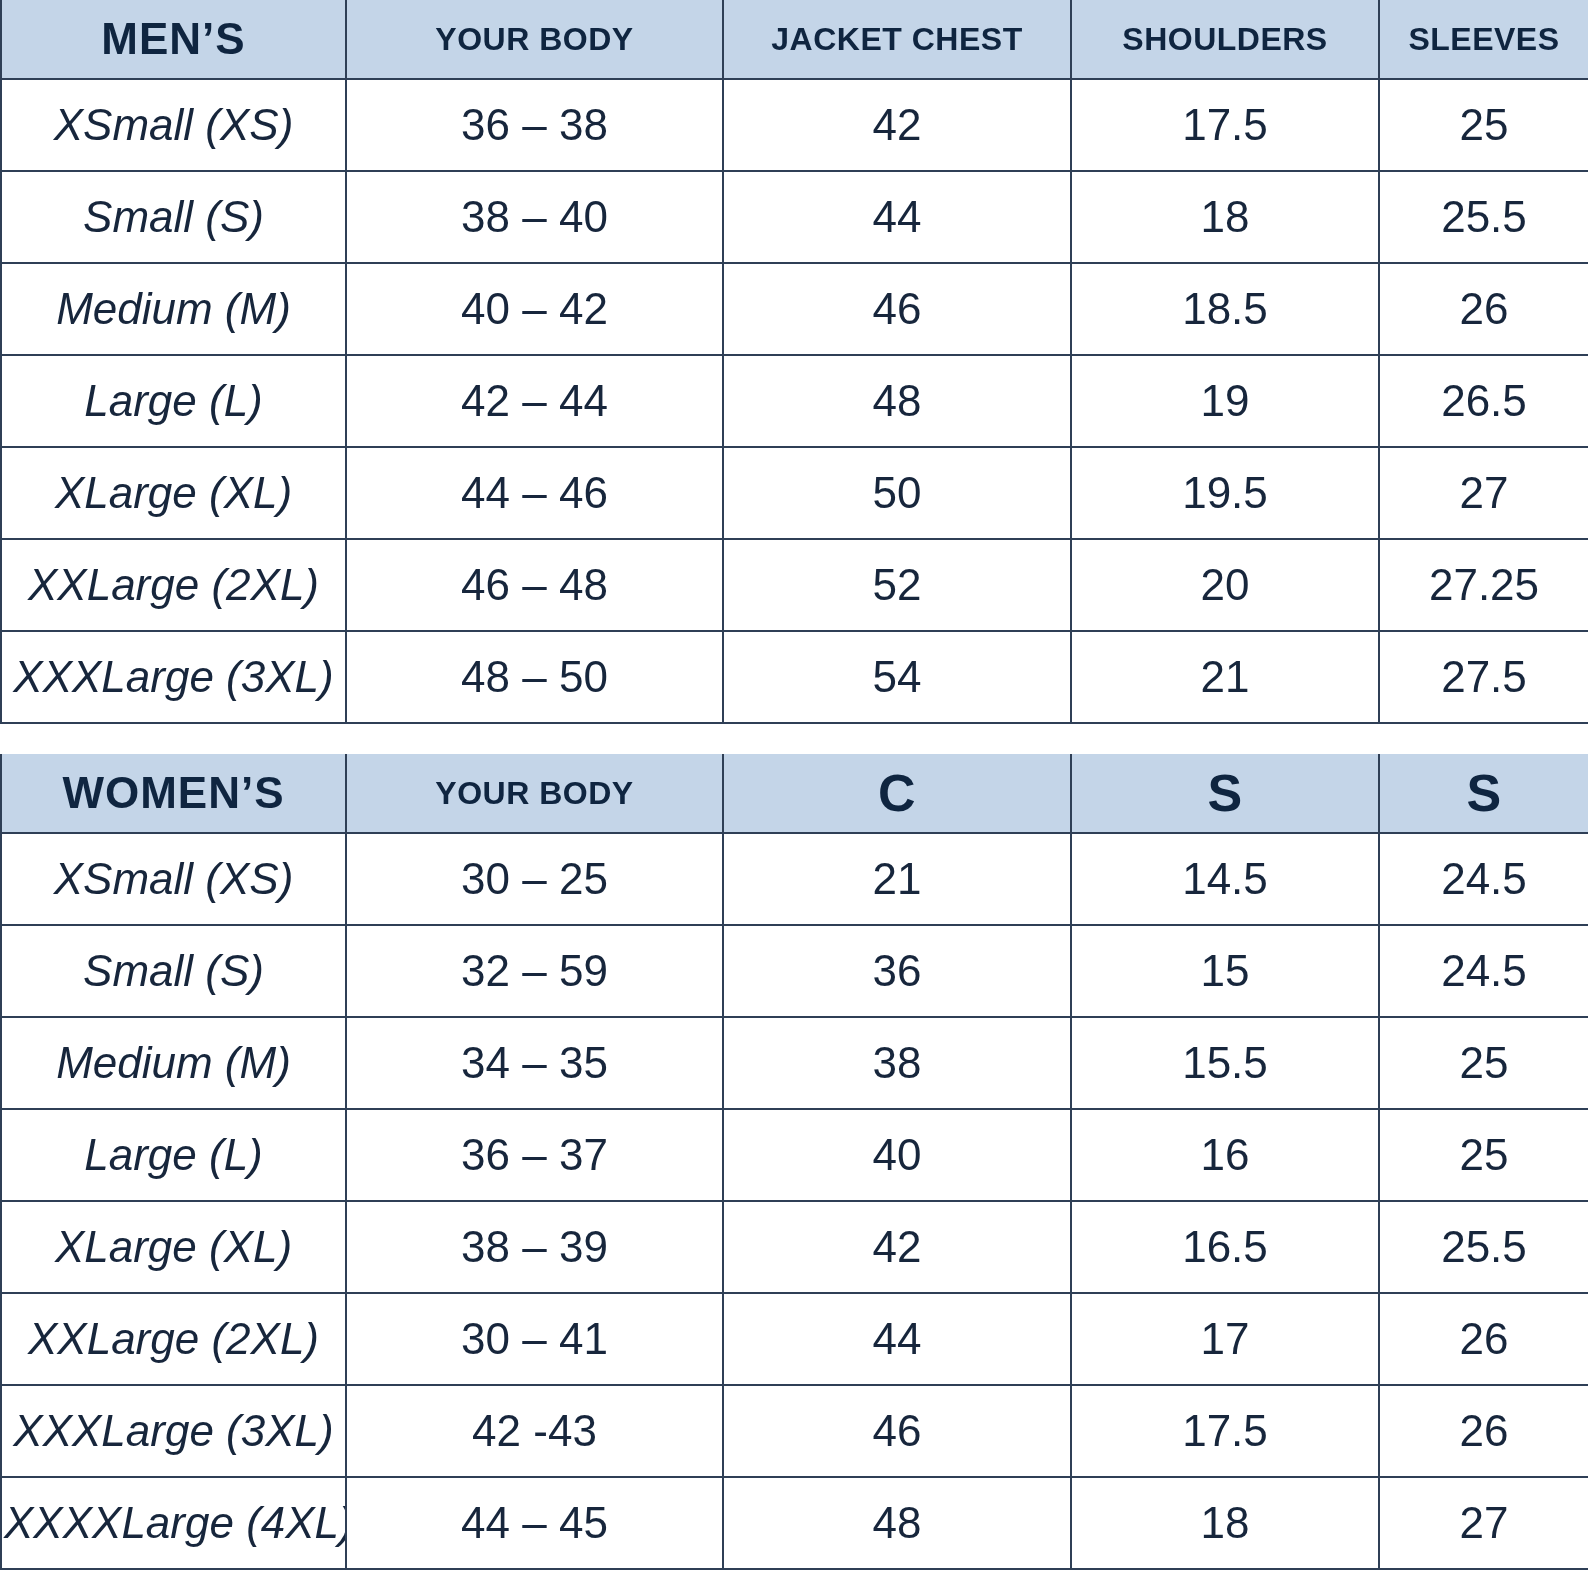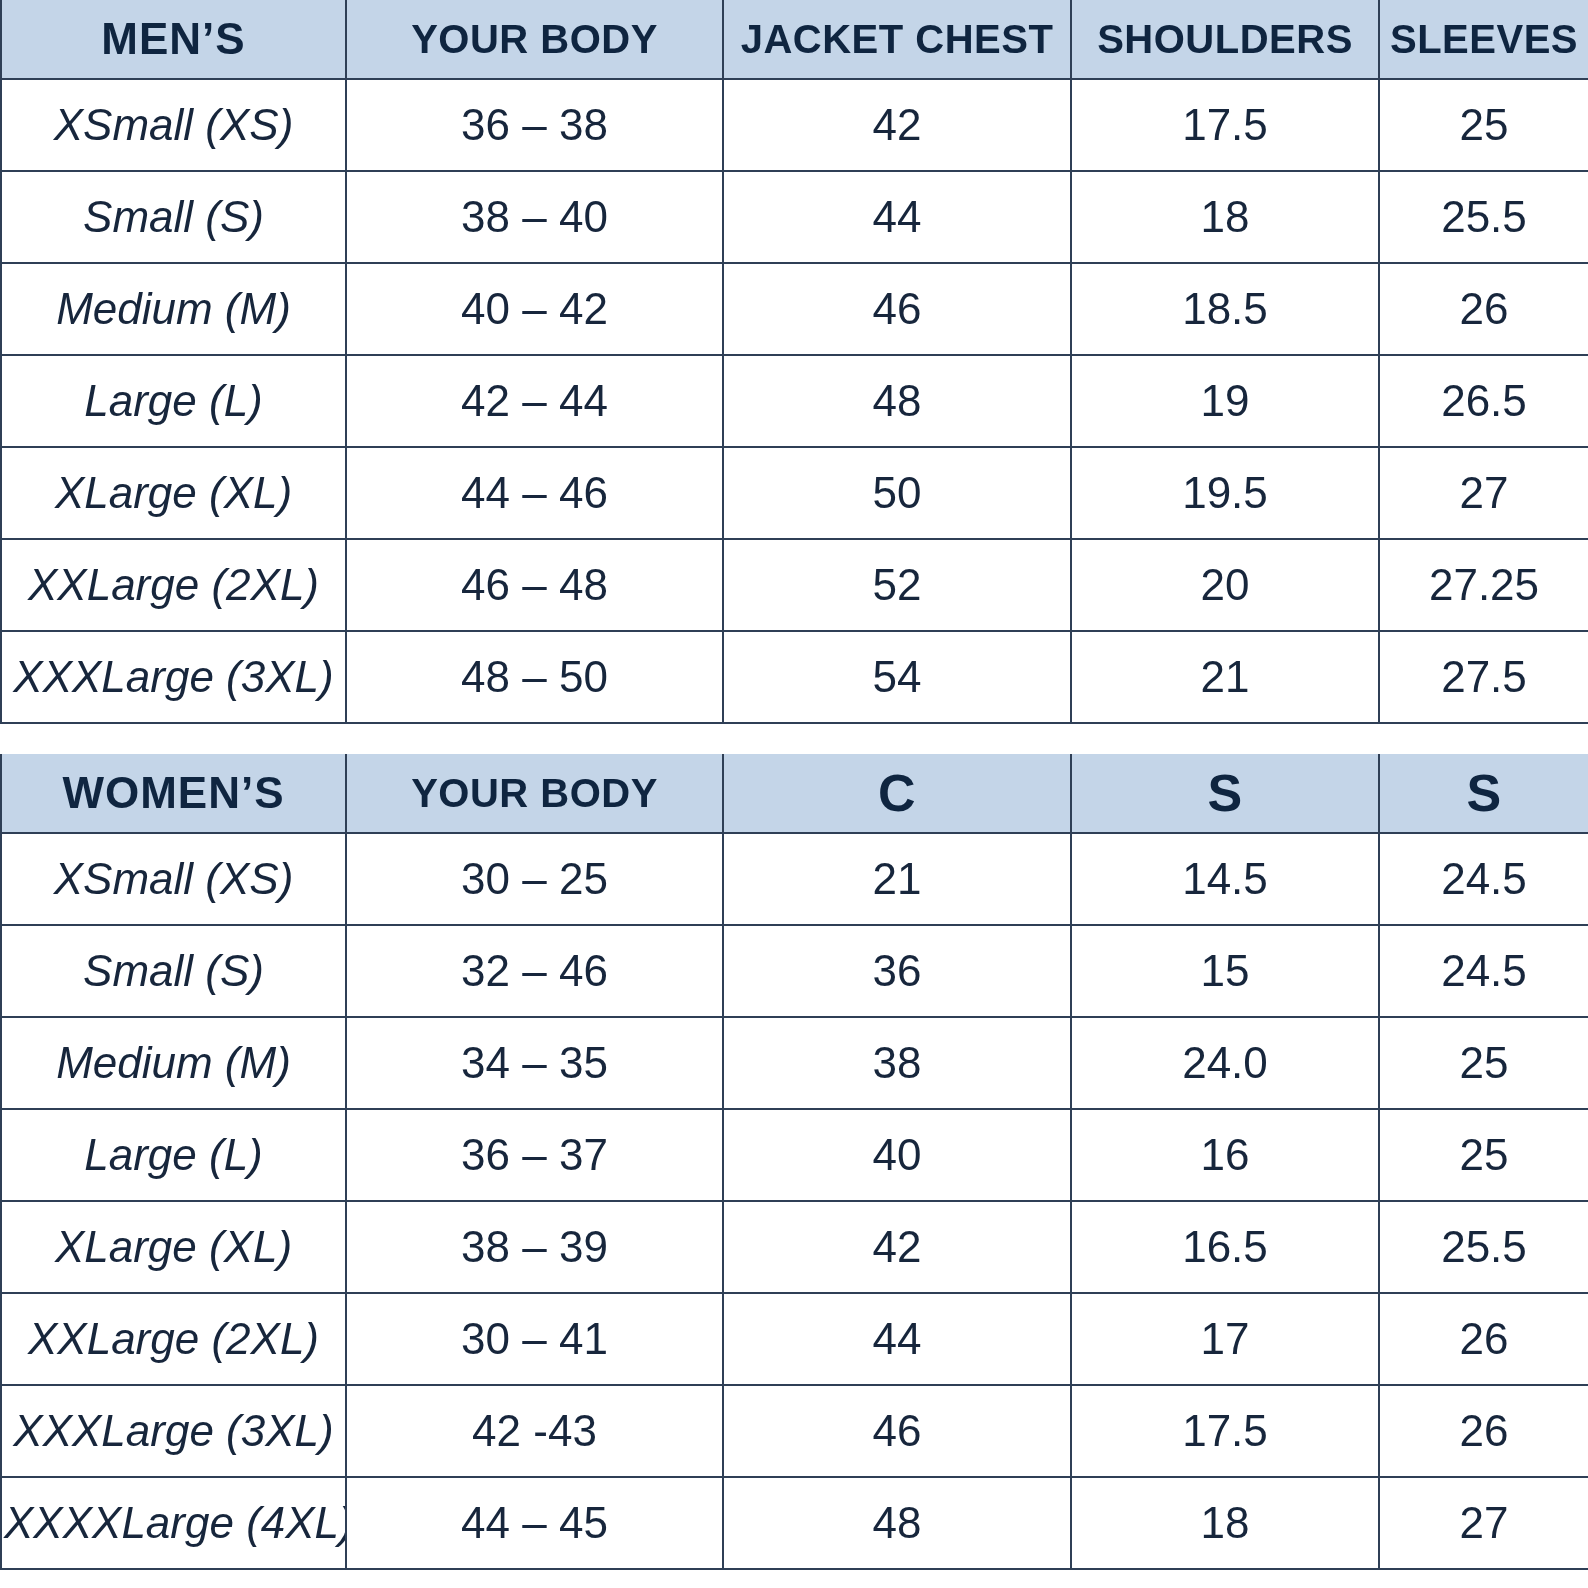--- a/index.html
+++ b/index.html
@@ -35,21 +35,21 @@
     border: 2px solid #2f3f56;
     text-align: center;
     vertical-align: middle;
     white-space: nowrap;
     overflow: hidden;
   }
   .size-table thead th {
     background: #c4d5e8;
     color: #0f2540;
     font-weight: bold;
-    font-size: 40px;
+    font-size: 32px;
     letter-spacing: 0.5px;
     height: 78px;
     padding: 0 4px;
     border-top: none;
   }
   .size-table thead th.headline {
     font-size: 44px;
     letter-spacing: 1px;
   }
   .size-table thead th.short {
@@ -175,30 +175,30 @@
       <tbody>
         <tr>
           <td class="label edge-left">XSmall (XS)</td>
           <td>30 – 25</td>
           <td>21</td>
           <td>14.5</td>
           <td class="edge-right">24.5</td>
         </tr>
         <tr>
           <td class="label edge-left">Small (S)</td>
-          <td>32 – 46</td>
+          <td>32 – 59</td>
           <td>36</td>
           <td>15</td>
           <td class="edge-right">24.5</td>
         </tr>
         <tr>
           <td class="label edge-left">Medium (M)</td>
           <td>34 – 35</td>
           <td>38</td>
-          <td>24.0</td>
+          <td>15.5</td>
           <td class="edge-right">25</td>
         </tr>
         <tr>
           <td class="label edge-left">Large (L)</td>
           <td>36 – 37</td>
           <td>40</td>
           <td>16</td>
           <td class="edge-right">25</td>
         </tr>
         <tr>

